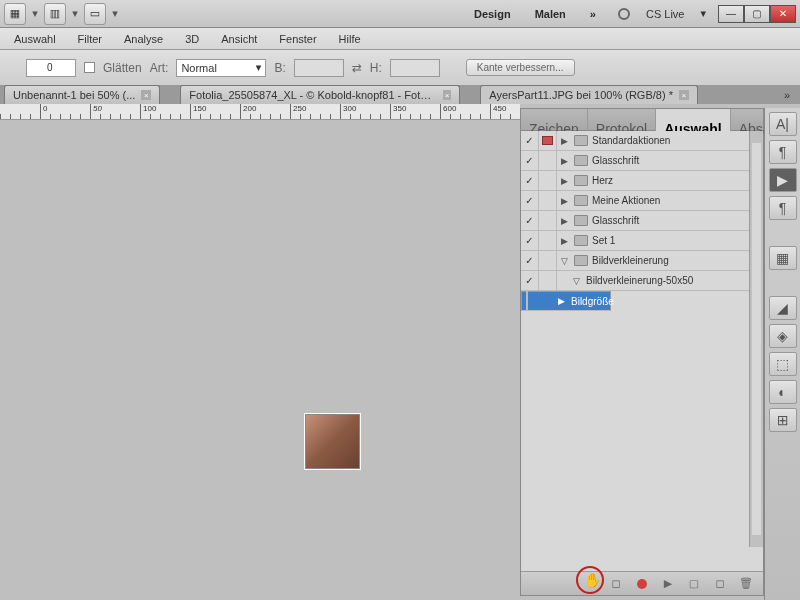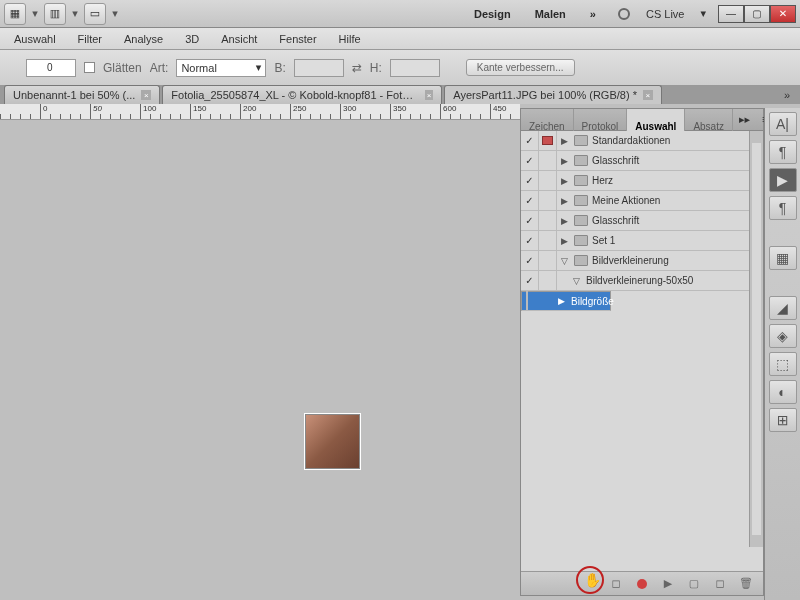--- a/index.html
+++ b/index.html
@@ -16,32 +16,32 @@
 .winbtn.close{background:linear-gradient(#e36666,#c23030);color:#fff}
 .menubar{height:22px;background:linear-gradient(#e4e4e4,#d6d6d6);border-bottom:1px solid #999;display:flex;align-items:center;padding:0 4px;gap:2px}
 .menu-item{padding:3px 10px;cursor:pointer}
 .options-bar{height:36px;background:linear-gradient(#e0e0e0,#cecece);border-bottom:1px solid #999;display:flex;align-items:center;padding:0 6px;gap:8px}
 .fld{width:50px;height:18px;background:#fff;border:1px solid #999;padding:0 20px;font-size:10px}
 .fld.dis{background:#ddd;color:#999}
 .chk{width:11px;height:11px;background:#fff;border:1px solid #888}
 .lbl{color:#666;font-size:12px}
 .sel{width:90px;height:18px;background:#fff;border:1px solid #999;padding:0 4px;display:flex;align-items:center;justify-content:space-between;font-size:10px}
 .btn-sm{padding:2px 10px;background:linear-gradient(#f4f4f4,#d8d8d8);border:1px solid #999;border-radius:3px;font-size:10px;cursor:pointer;color:#666}
-.tabbar{height:18px;background:#9a9a9a;display:flex;align-items:flex-end;padding:0 4px;gap:2px}
+.tabbar{height:18px;background:#9a9a9a;display:flex;align-items:flex-end;padding:0 4px;gap:20px}
 .doctab{padding:3px 8px;background:linear-gradient(#d8d8d8,#c0c0c0);border:1px solid #777;border-bottom:none;border-radius:3px 3px 0 0;font-size:10px;display:flex;align-items:center;gap:6px;cursor:pointer;max-width:280px;white-space:nowrap;overflow:hidden}
 .doctab.active{background:#c8c8c8}
 .doctab .x{width:10px;height:10px;background:#aaa;color:#fff;font-size:8px;display:flex;align-items:center;justify-content:center;cursor:pointer}
 .more{margin-left:auto;padding:3px 6px;color:#333;cursor:pointer}
 .ruler-h{height:16px;background:#e8e8e8;border-bottom:1px solid #999;position:relative;overflow:hidden;margin-right:280px}
 .ruler-h .tick{position:absolute;top:0;height:16px;border-left:1px solid #666;font-size:8px;padding-left:2px;color:#333}
 .canvas-area{position:absolute;top:124px;left:0;right:280px;bottom:0;background:#bfbfbf}
 .thumb{position:absolute;left:305px;top:290px;width:55px;height:55px;background:linear-gradient(135deg,#c89078 0%,#8b5a44 50%,#6b4030 100%);border:1px solid #888;box-shadow:0 0 0 1px #fff}
 .panel-dock{position:absolute;top:108px;right:36px;width:244px;background:#cacaca;border:1px solid #888}
 .panel-tabs{height:22px;background:linear-gradient(#b8b8b8,#a8a8a8);display:flex;border-bottom:1px solid #888}
-.ptab{padding:12px 8px;font-size:10px;color:#555;cursor:pointer;border-right:1px solid #999}
+.ptab{padding:12px 8px;font-size:14px;color:#555;cursor:pointer;border-right:1px solid #999}
 .ptab.active{background:#d8d8d8;color:#000;font-weight:bold}
 .ptab-more{margin-left:auto;padding:4px 6px;cursor:pointer}
 .actions-list{height:440px;background:#d8d8d8;overflow-y:auto;position:relative}
 .action-row{height:20px;display:flex;align-items:center;border-bottom:1px solid #bbb}
 .action-row.sel{background:#3d7ec9;color:#fff}
 .action-row.sel span{color:#fff}
 .col-chk{width:18px;height:20px;border-right:1px solid #bbb;display:flex;align-items:center;justify-content:center}
 .col-dlg{width:18px;height:20px;border-right:1px solid #bbb;display:flex;align-items:center;justify-content:center}
 .check{color:#333;font-size:10px}
 .dlg-icon{width:11px;height:9px;background:#c85050;border:1px solid #883030}

